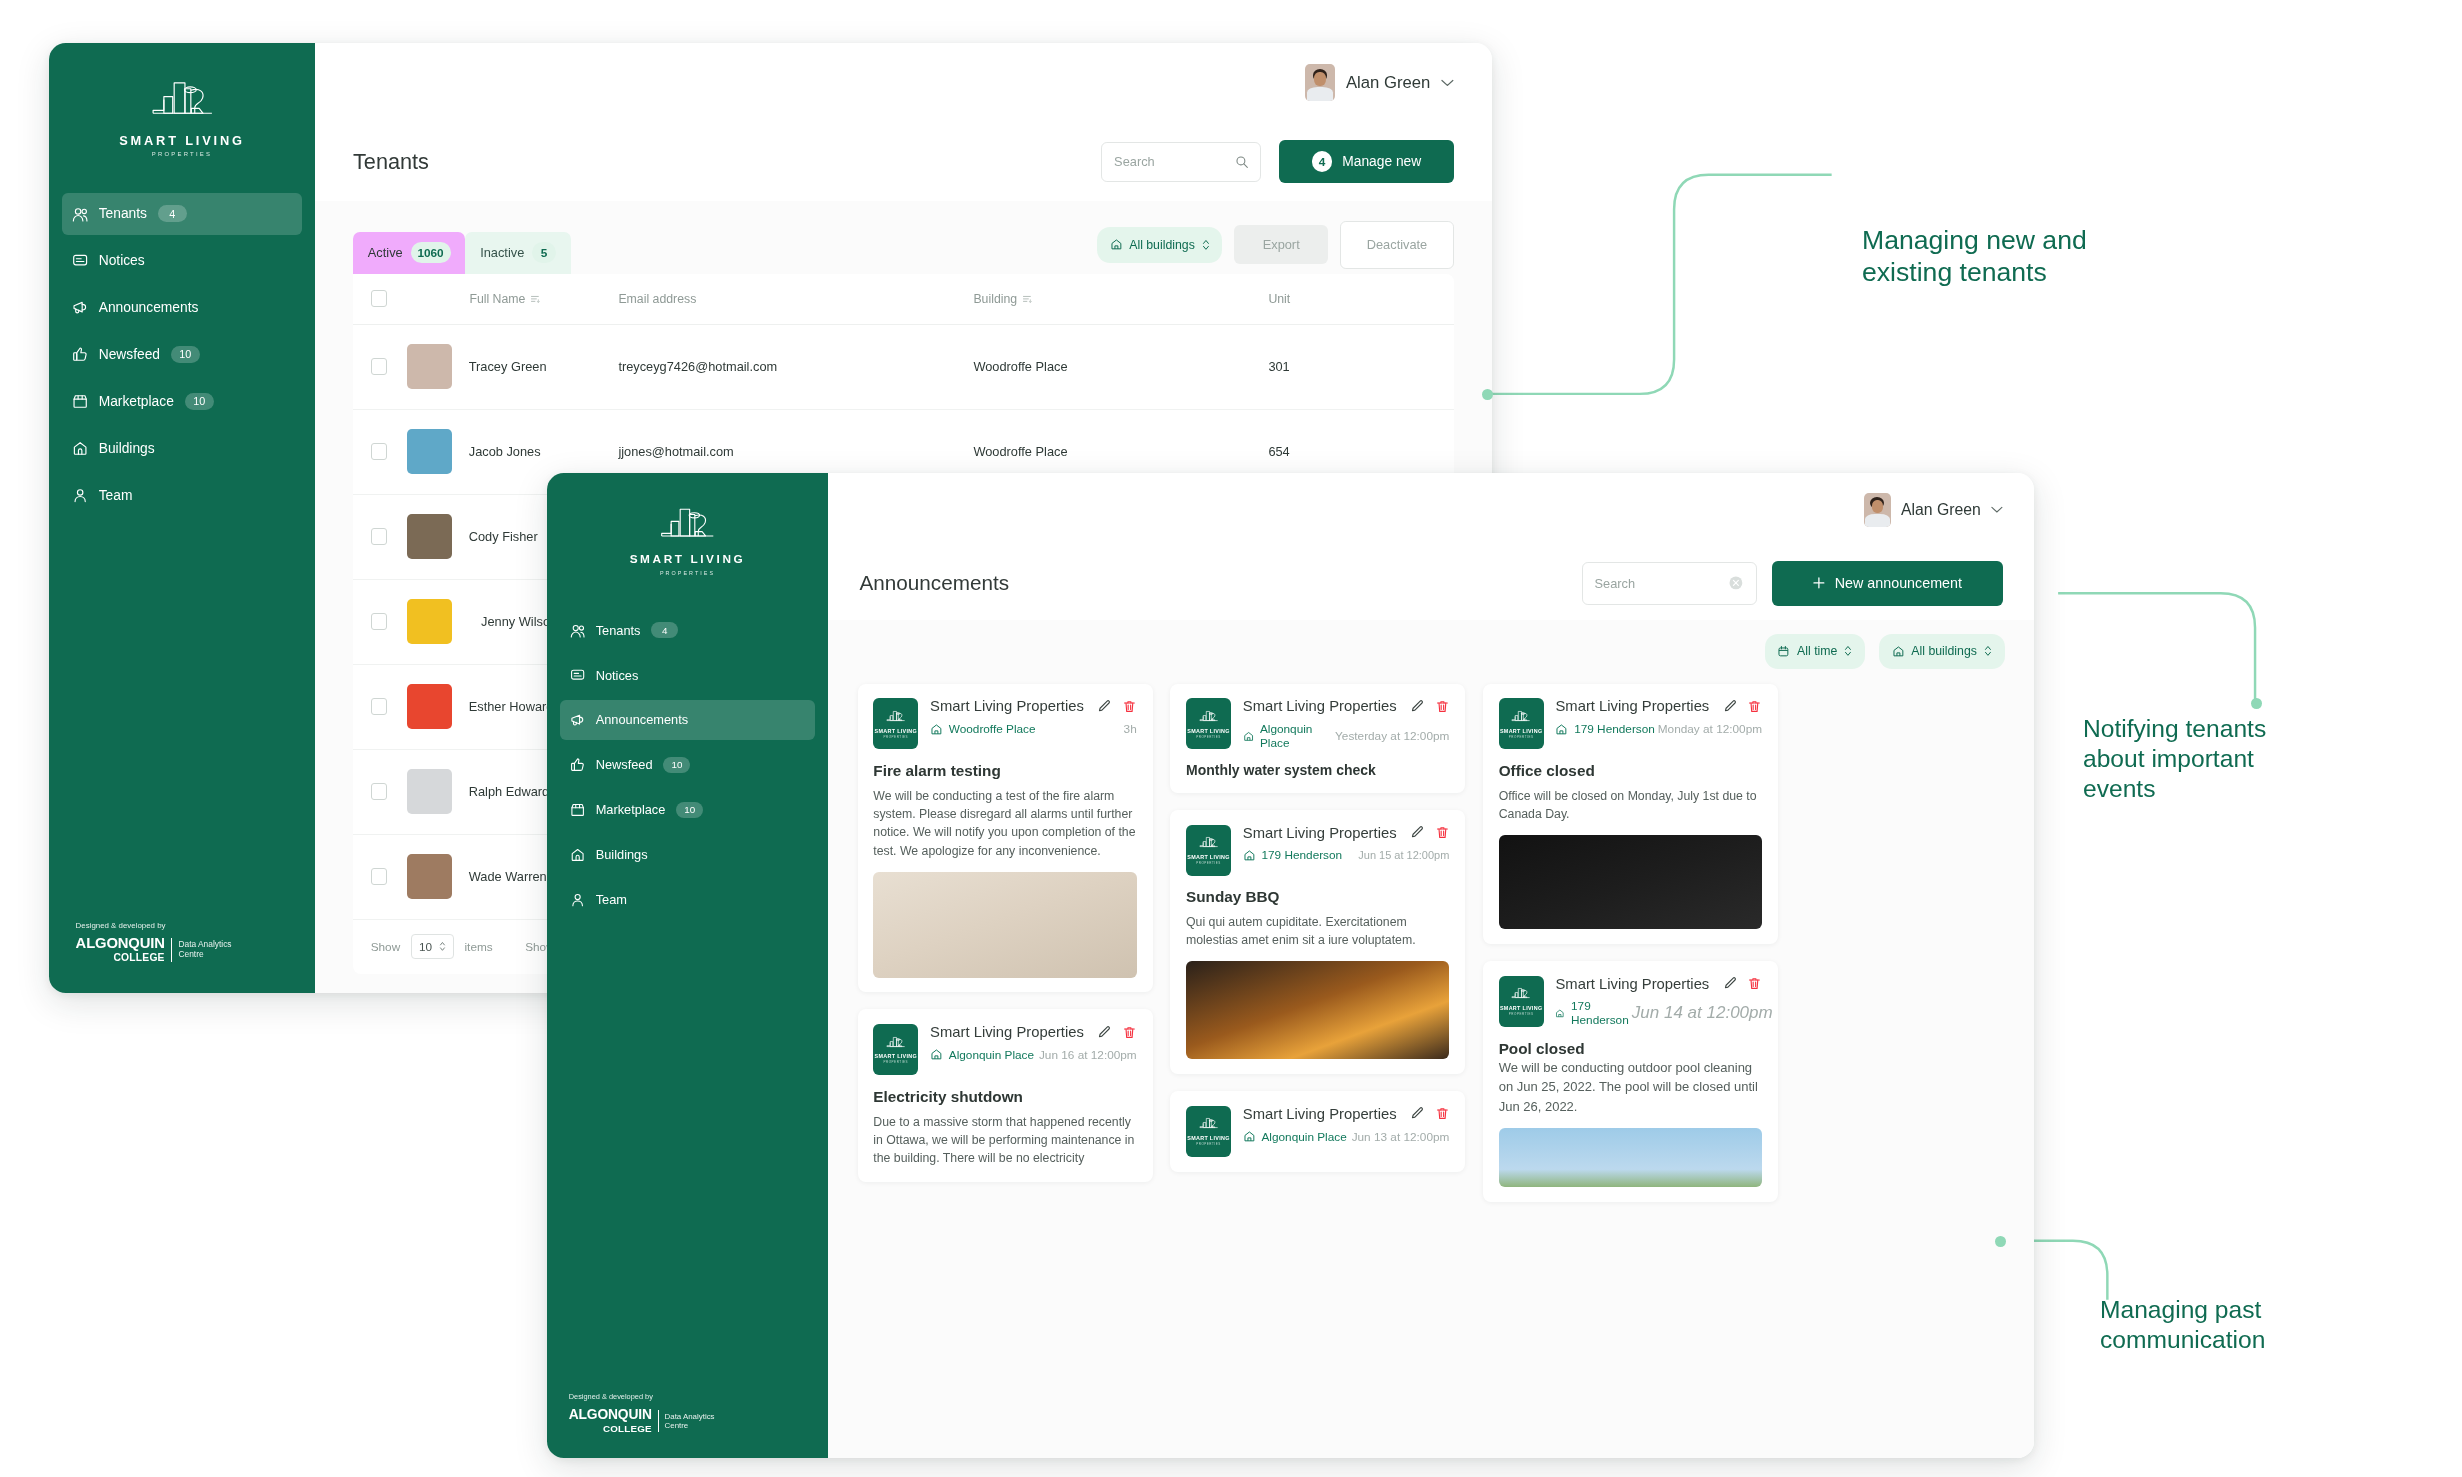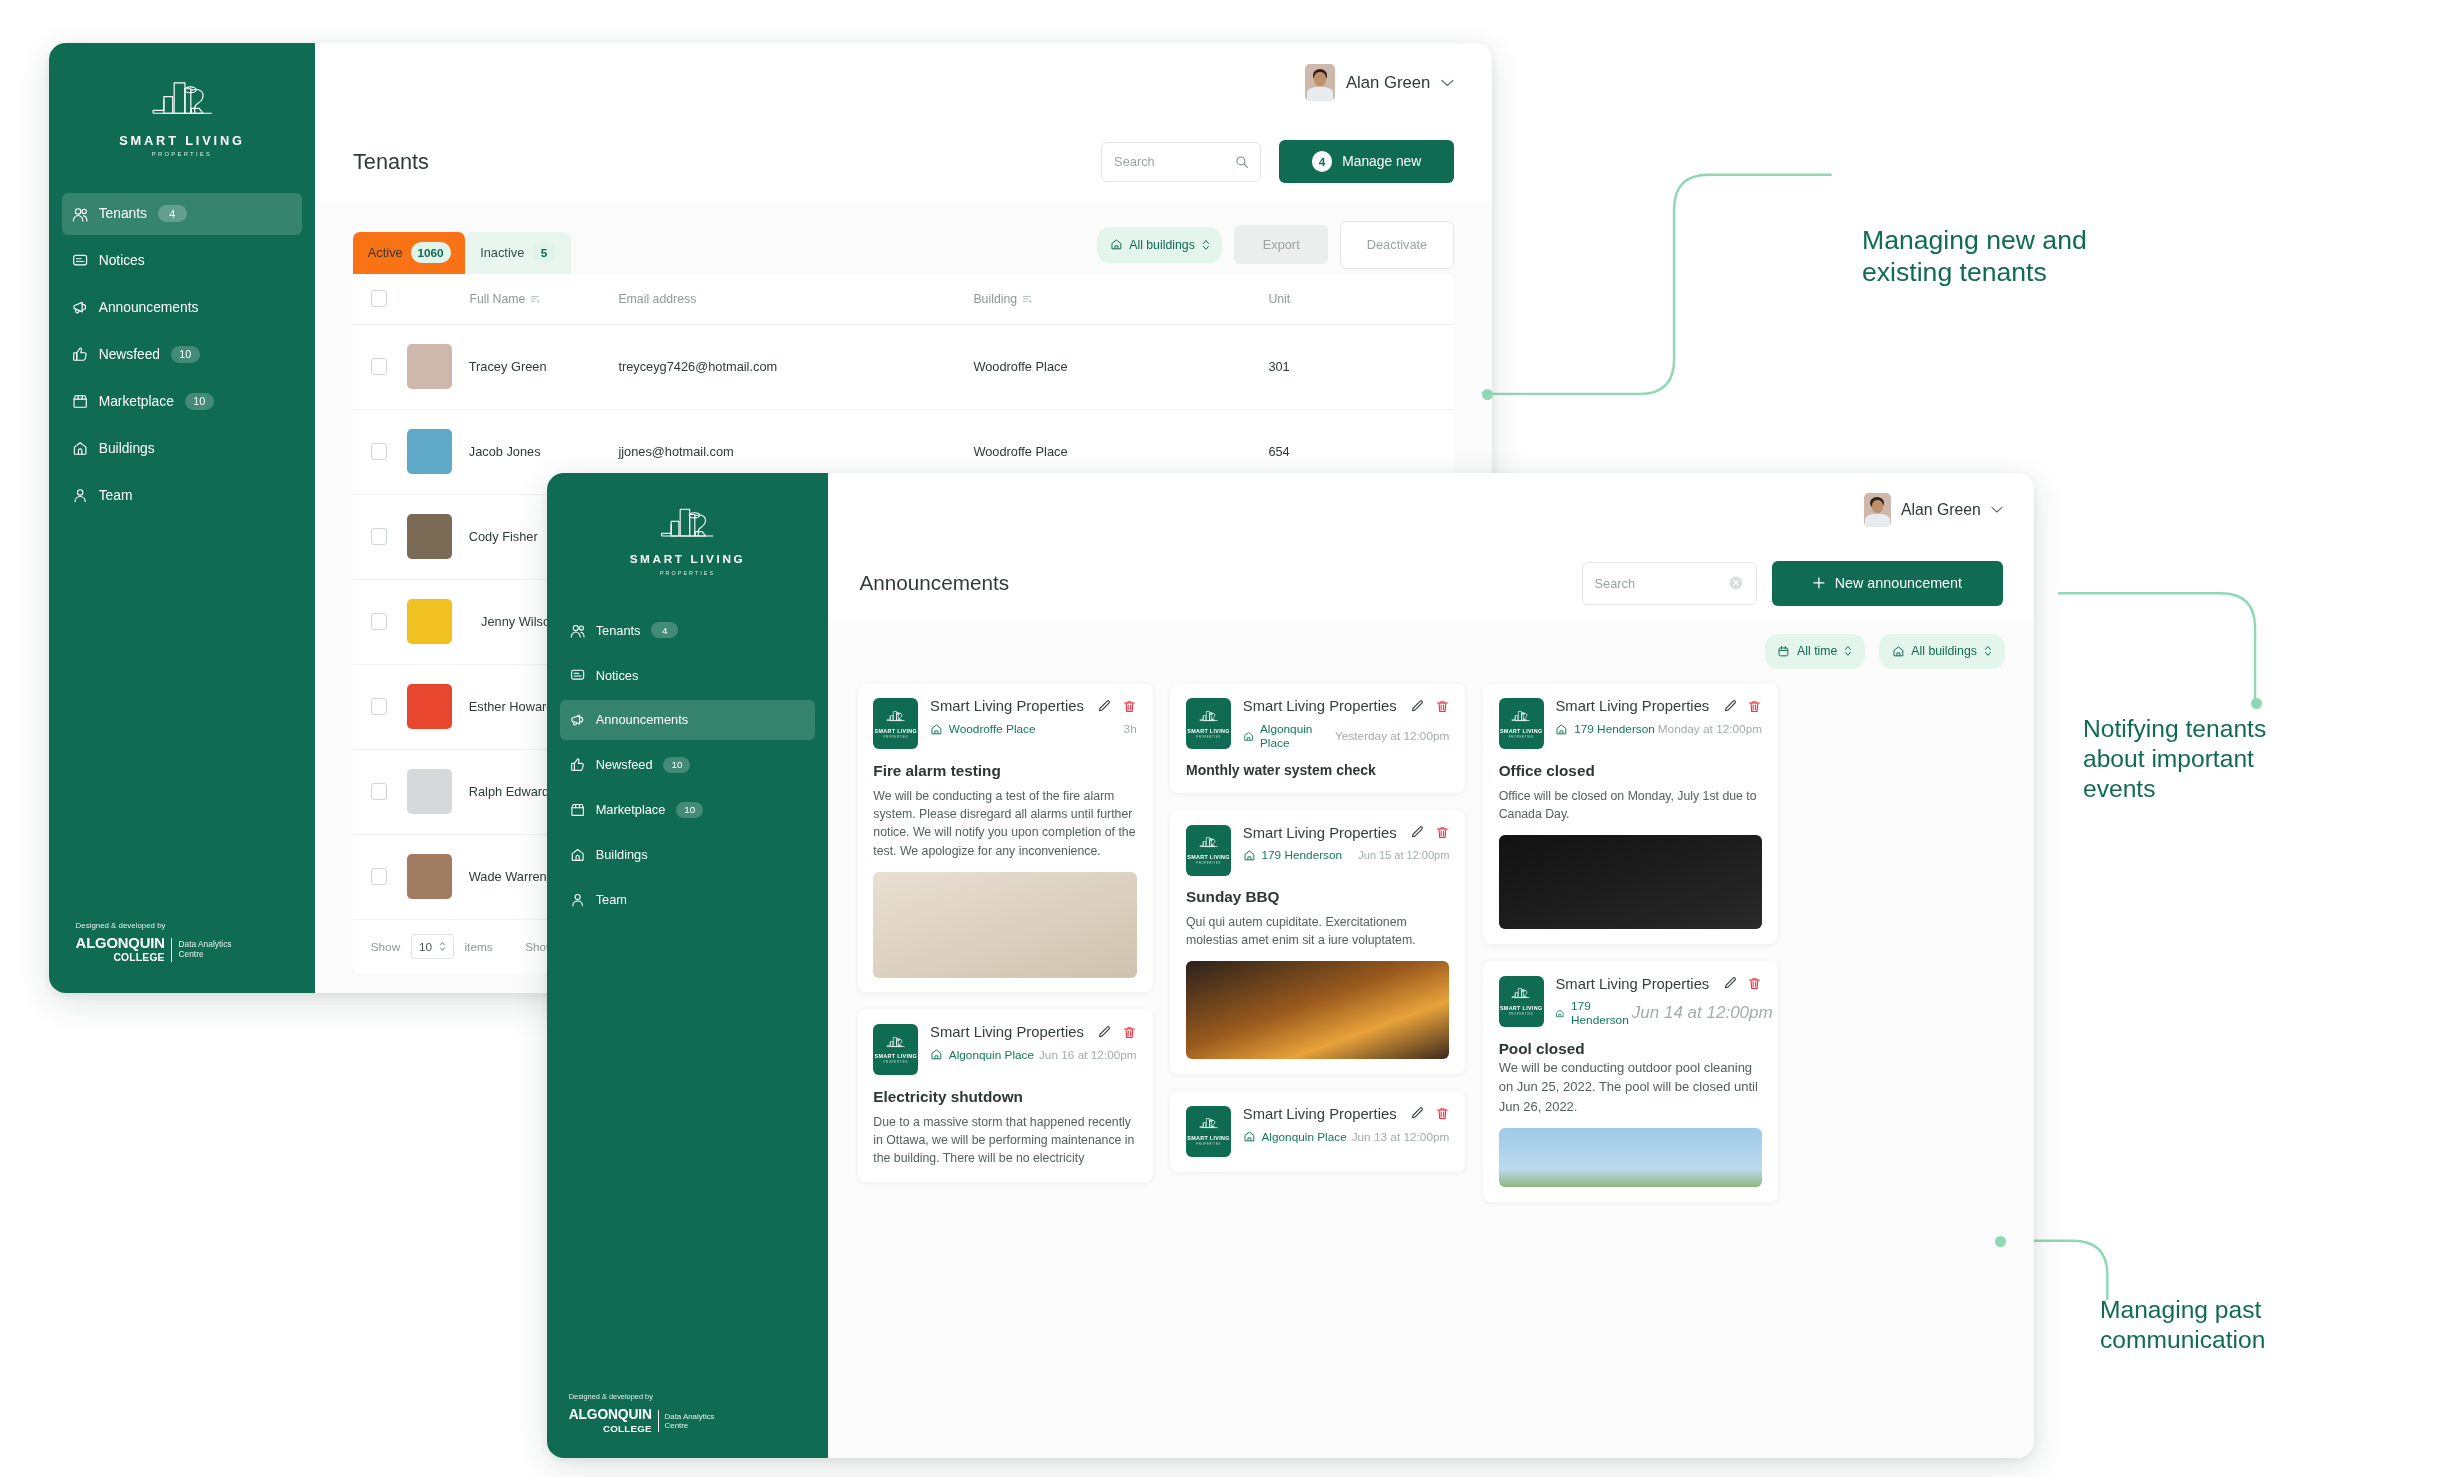--- a/index.html
+++ b/index.html
@@ -85,21 +85,21 @@
     display:flex; align-items:center; justify-content:center; font-weight:700;
   }
 
   
   .content { flex:1 1 auto; background:#fbfbfb; position:relative; }
   .tabsrow { display:flex; align-items:flex-end; position:relative; }
   .tab {
     background:#e8f6ef; color:#35524a; border-radius:6.9px 6.9px 0 0;
     display:flex; align-items:center; white-space:nowrap;
   }
-  .tab.active { background:#f97316; color:#2d3936; }
+  .tab.active { background:#f0abfc; color:#2d3936; }
   .tab .cnt {
     background:#e1f4ea; color:#0f6b51; border-radius:492px; font-weight:700;
     display:flex; align-items:center; justify-content:center;
   }
   .tab.active .cnt { background:#e1f4ea; }
   .filters { margin-left:auto; display:flex; align-items:center; }
   .chip-soft {
     background:#e4f5ec; color:#0f6b51; border-radius:13px;
     display:flex; align-items:center; white-space:nowrap;
   }

